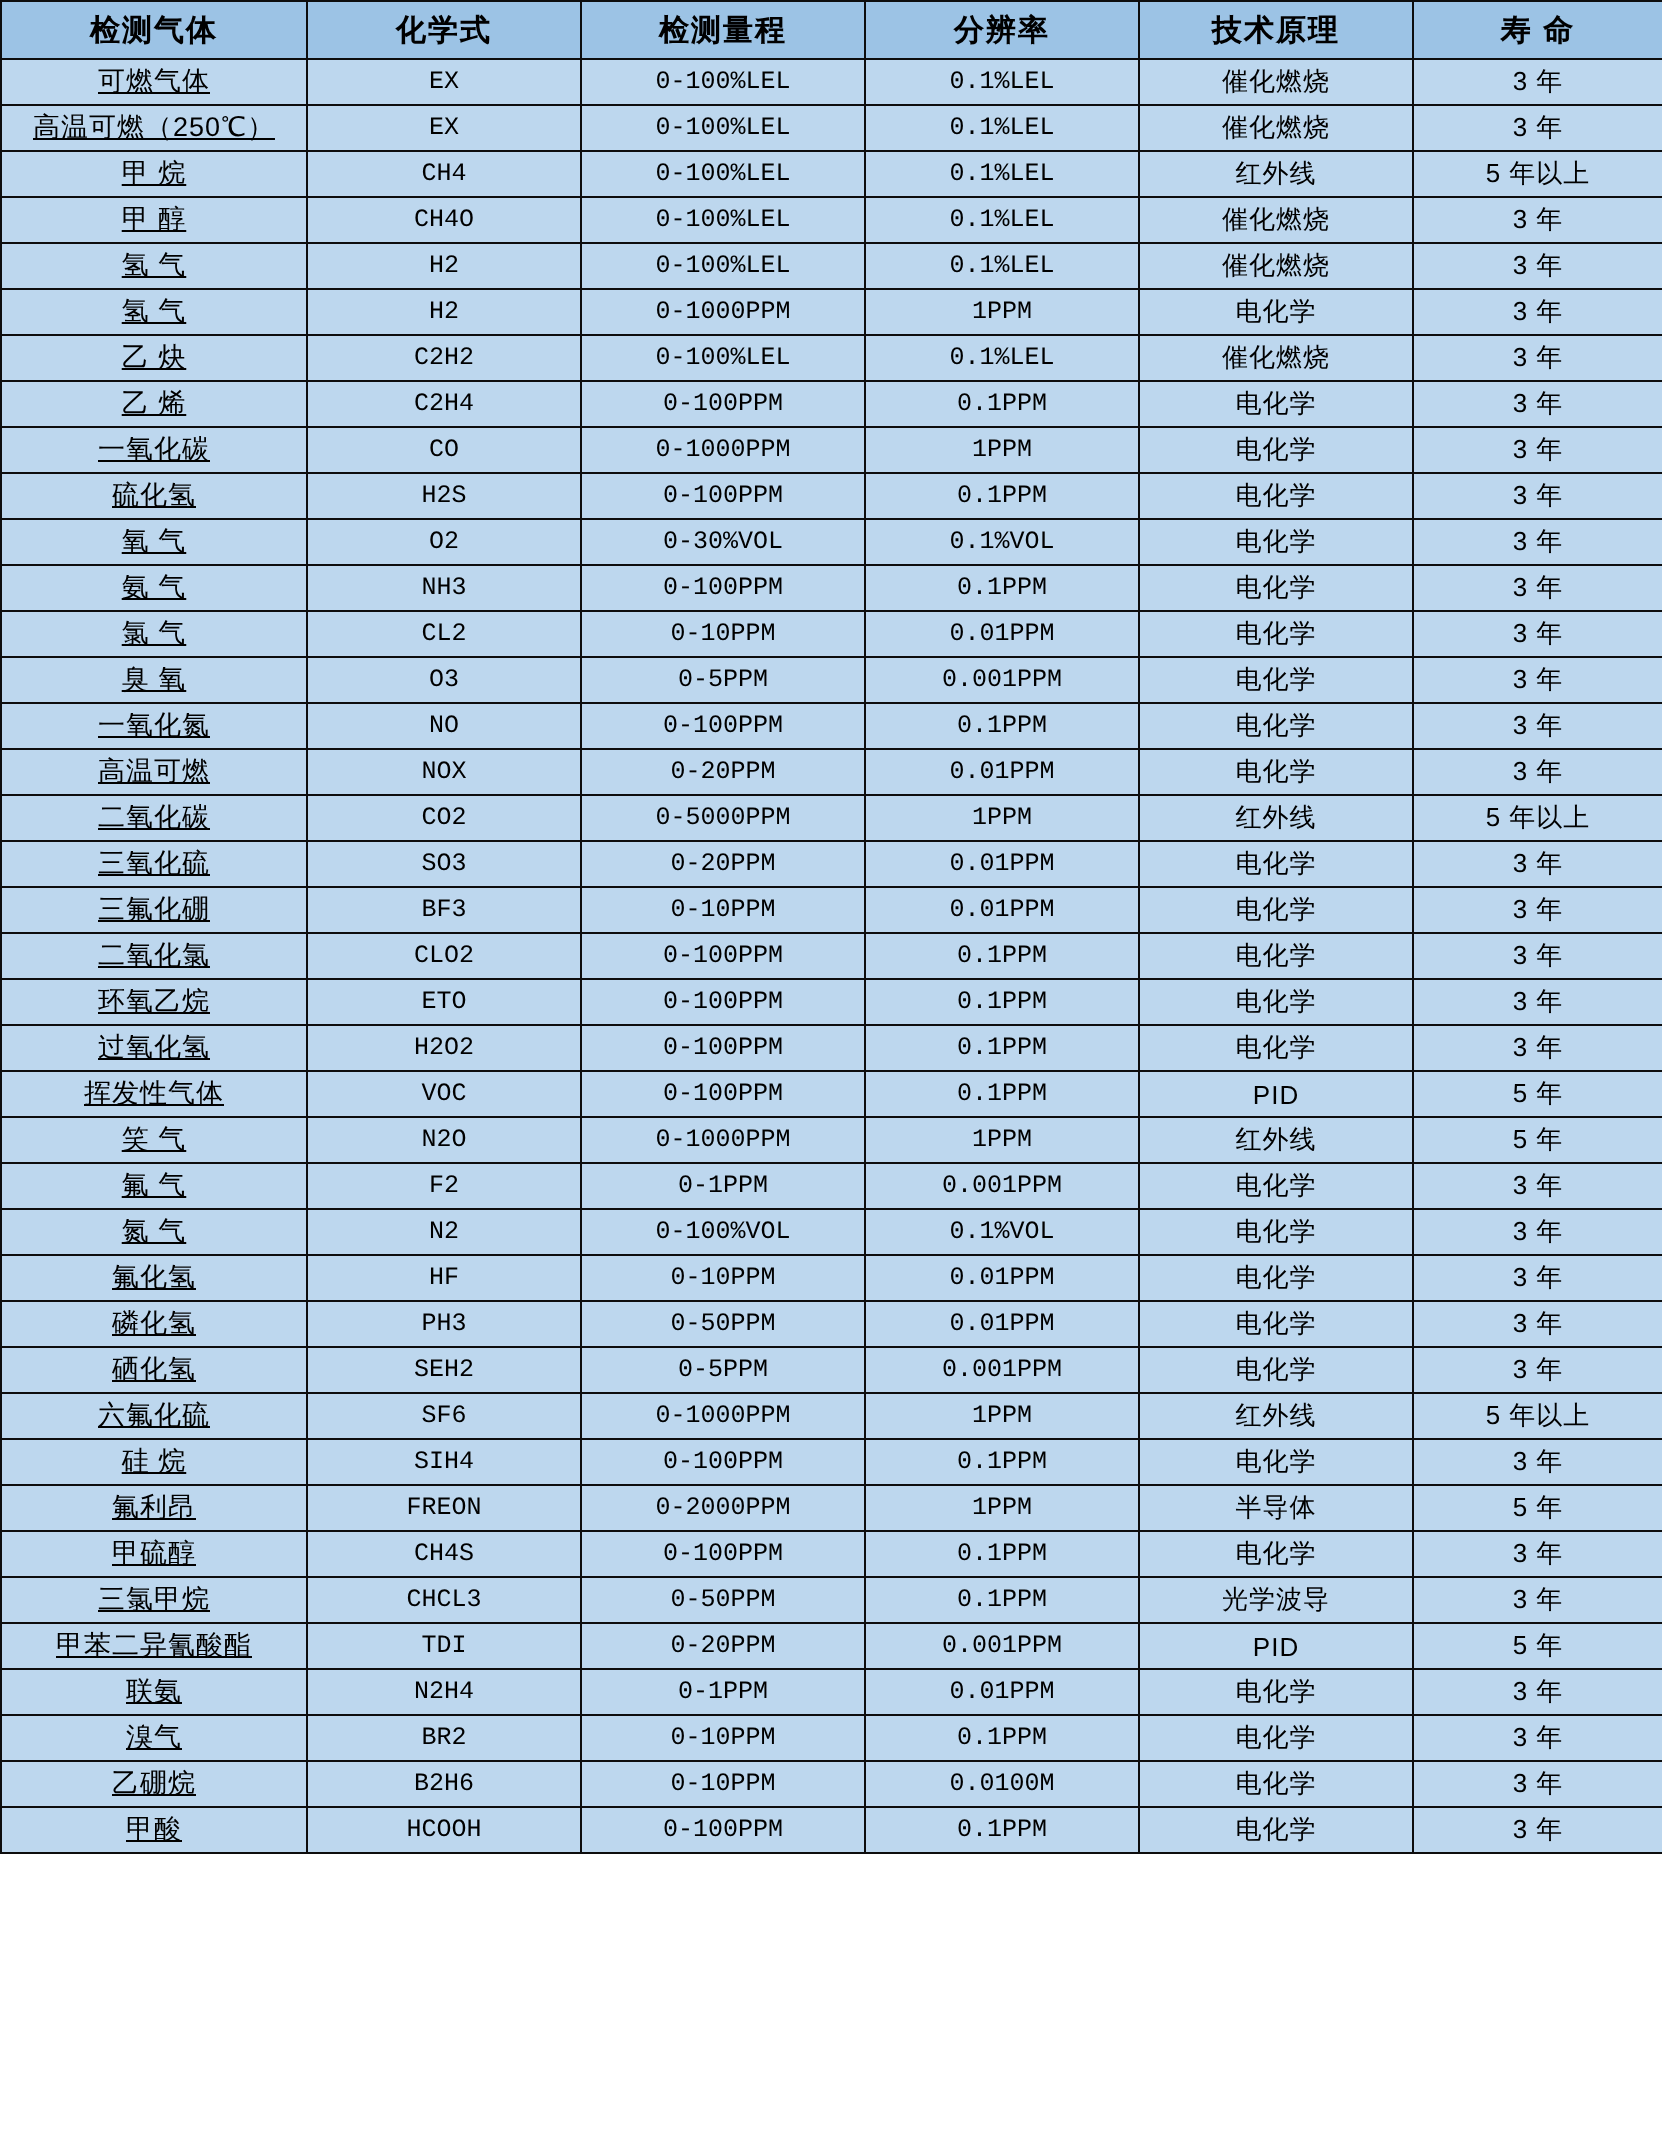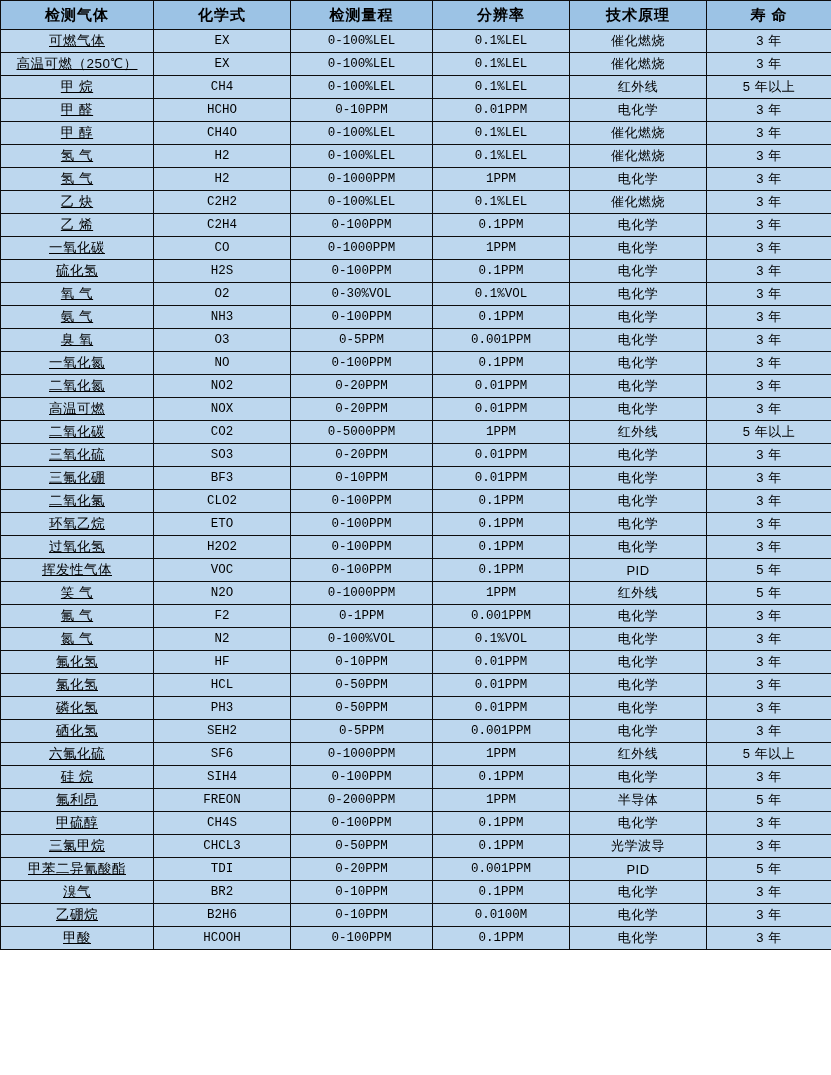--- a/index.html
+++ b/index.html
@@ -104,28 +104,20 @@
       </tr>
       <tr>
         <td class="col-name">甲 烷</td>
         <td class="col-formula">CH4</td>
         <td class="col-range">0-100%LEL</td>
         <td class="col-res">0.1%LEL</td>
         <td class="col-tech">红外线</td>
         <td class="col-life">5 年以上</td>
       </tr>
       <tr>
-        <td class="col-name">甲 醛</td>
-        <td class="col-formula">HCHO</td>
-        <td class="col-range">0-10PPM</td>
-        <td class="col-res">0.01PPM</td>
-        <td class="col-tech">电化学</td>
-        <td class="col-life">3 年</td>
-      </tr>
-      <tr>
         <td class="col-name">甲 醇</td>
         <td class="col-formula">CH4O</td>
         <td class="col-range">0-100%LEL</td>
         <td class="col-res">0.1%LEL</td>
         <td class="col-tech">催化燃烧</td>
         <td class="col-life">3 年</td>
       </tr>
       <tr>
         <td class="col-name">氢 气</td>
         <td class="col-formula">H2</td>
@@ -184,44 +176,44 @@
       </tr>
       <tr>
         <td class="col-name">氨 气</td>
         <td class="col-formula">NH3</td>
         <td class="col-range">0-100PPM</td>
         <td class="col-res">0.1PPM</td>
         <td class="col-tech">电化学</td>
         <td class="col-life">3 年</td>
       </tr>
       <tr>
+        <td class="col-name">氯 气</td>
+        <td class="col-formula">CL2</td>
+        <td class="col-range">0-10PPM</td>
+        <td class="col-res">0.01PPM</td>
+        <td class="col-tech">电化学</td>
+        <td class="col-life">3 年</td>
+      </tr>
+      <tr>
         <td class="col-name">臭 氧</td>
         <td class="col-formula">O3</td>
         <td class="col-range">0-5PPM</td>
         <td class="col-res">0.001PPM</td>
         <td class="col-tech">电化学</td>
         <td class="col-life">3 年</td>
       </tr>
       <tr>
         <td class="col-name">一氧化氮</td>
         <td class="col-formula">NO</td>
         <td class="col-range">0-100PPM</td>
         <td class="col-res">0.1PPM</td>
         <td class="col-tech">电化学</td>
         <td class="col-life">3 年</td>
       </tr>
       <tr>
-        <td class="col-name">二氧化氮</td>
-        <td class="col-formula">NO2</td>
-        <td class="col-range">0-20PPM</td>
-        <td class="col-res">0.01PPM</td>
-        <td class="col-tech">电化学</td>
-        <td class="col-life">3 年</td>
-      </tr>
-      <tr>
         <td class="col-name">高温可燃</td>
         <td class="col-formula">NOX</td>
         <td class="col-range">0-20PPM</td>
         <td class="col-res">0.01PPM</td>
         <td class="col-tech">电化学</td>
         <td class="col-life">3 年</td>
       </tr>
       <tr>
         <td class="col-name">二氧化碳</td>
         <td class="col-formula">CO2</td>
@@ -299,28 +291,20 @@
         <td class="col-formula">N2</td>
         <td class="col-range">0-100%VOL</td>
         <td class="col-res">0.1%VOL</td>
         <td class="col-tech">电化学</td>
         <td class="col-life">3 年</td>
       </tr>
       <tr>
         <td class="col-name">氟化氢</td>
         <td class="col-formula">HF</td>
         <td class="col-range">0-10PPM</td>
-        <td class="col-res">0.01PPM</td>
-        <td class="col-tech">电化学</td>
-        <td class="col-life">3 年</td>
-      </tr>
-      <tr>
-        <td class="col-name">氯化氢</td>
-        <td class="col-formula">HCL</td>
-        <td class="col-range">0-50PPM</td>
         <td class="col-res">0.01PPM</td>
         <td class="col-tech">电化学</td>
         <td class="col-life">3 年</td>
       </tr>
       <tr>
         <td class="col-name">磷化氢</td>
         <td class="col-formula">PH3</td>
         <td class="col-range">0-50PPM</td>
         <td class="col-res">0.01PPM</td>
         <td class="col-tech">电化学</td>
@@ -376,20 +360,28 @@
       </tr>
       <tr>
         <td class="col-name">甲苯二异氰酸酯</td>
         <td class="col-formula">TDI</td>
         <td class="col-range">0-20PPM</td>
         <td class="col-res">0.001PPM</td>
         <td class="col-tech">PID</td>
         <td class="col-life">5 年</td>
       </tr>
       <tr>
+        <td class="col-name">联氨</td>
+        <td class="col-formula">N2H4</td>
+        <td class="col-range">0-1PPM</td>
+        <td class="col-res">0.01PPM</td>
+        <td class="col-tech">电化学</td>
+        <td class="col-life">3 年</td>
+      </tr>
+      <tr>
         <td class="col-name">溴气</td>
         <td class="col-formula">BR2</td>
         <td class="col-range">0-10PPM</td>
         <td class="col-res">0.1PPM</td>
         <td class="col-tech">电化学</td>
         <td class="col-life">3 年</td>
       </tr>
       <tr>
         <td class="col-name">乙硼烷</td>
         <td class="col-formula">B2H6</td>

